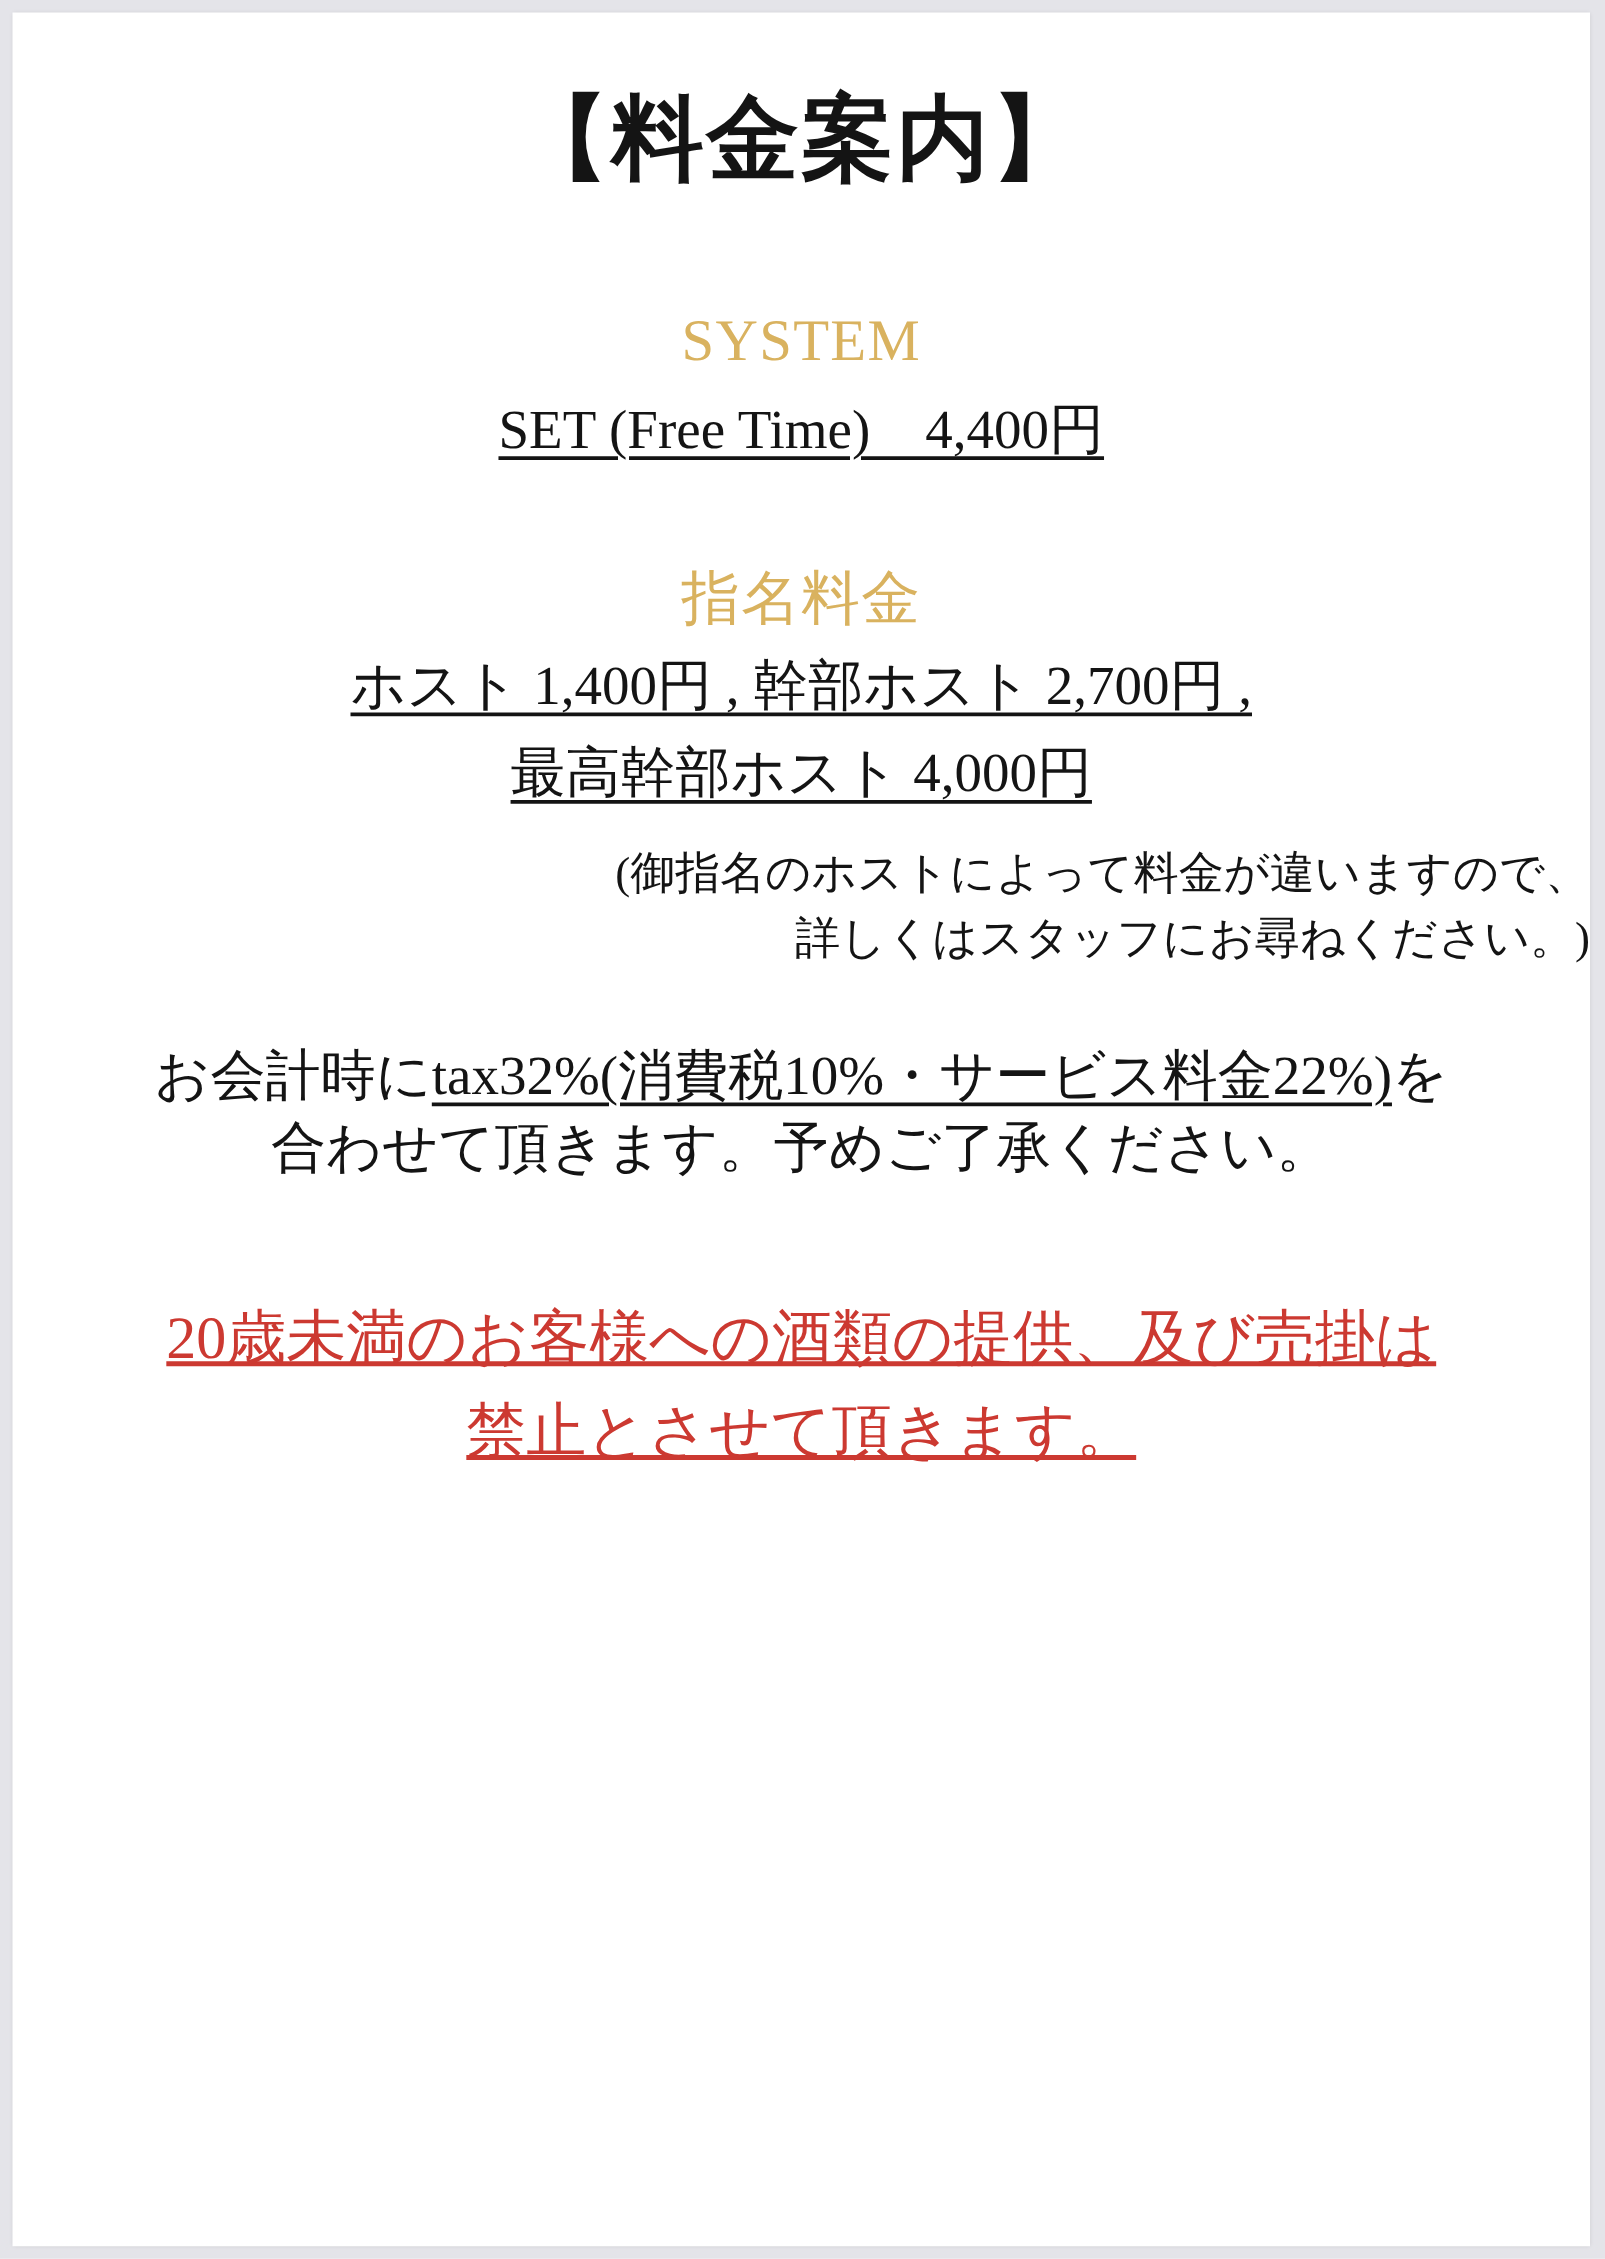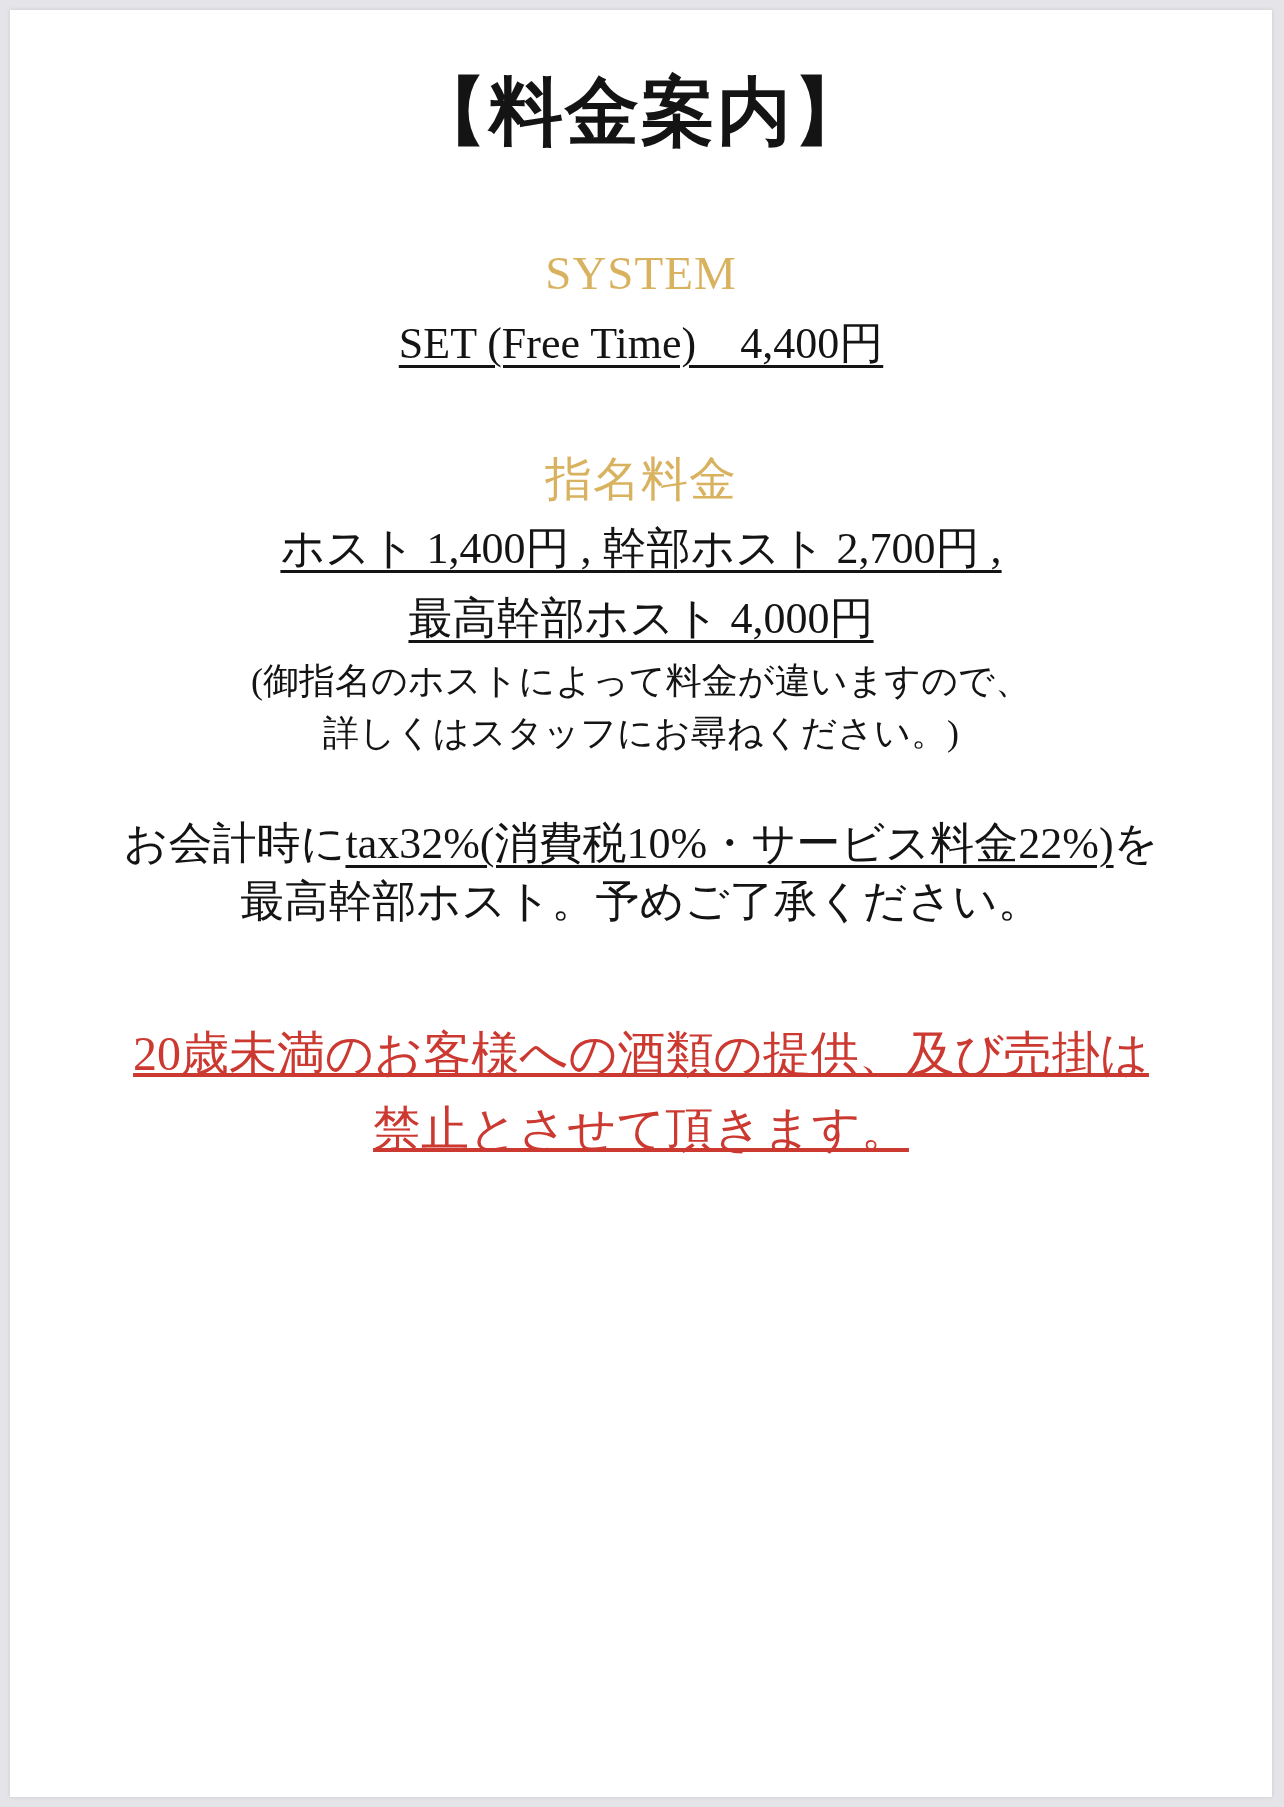--- a/index.html
+++ b/index.html
@@ -56,21 +56,21 @@
     text-decoration:underline;
     text-decoration-thickness:3px;
     text-underline-offset:7px;
     text-decoration-color:var(--ink);
   }
   .red{color:var(--red);text-decoration:underline;}
   .sec-system{margin-top:88px;}
   .sec-system .body-line{margin-top:14px;}
   .sec-nomination{margin-top:78px;}
   .sec-nomination .body-line{margin-top:12px;}
-  .sec-nomination .note-block{margin-top:7px;}
+  .sec-nomination .note-block{margin-top:24px;text-align:right;}
   .sec-nomination .em-line{margin-top:6px;}
   .sec-return{margin-top:84px;}
   .sec-return .body-line{margin-top:12px;}
   .sec-tax{margin-top:56px;}
   .sec-warning{margin-top:86px;}
   .sec-warning .em-line{line-height:1.55;}
 </style>
 </head>
 <body>
 
@@ -89,21 +89,21 @@
     <p class="body-line"><span class="u">最高幹部ホスト 4,000円</span></p>
     <div class="note-block">
       <p class="note-line">(御指名のホストによって料金が違いますので、</p>
       <p class="note-line">詳しくはスタッフにお尋ねください。)</p>
     </div>
   </section>
 
 
   <section class="sec-tax">
     <p class="body-line"><span>お会計時に</span><span class="u">tax32%(消費税10%・サービス料金22%)</span><span>を</span></p>
-    <p class="body-line">最高幹部ホスト。予めご了承ください。</p>
+    <p class="body-line">合わせて頂きます。予めご了承ください。</p>
   </section>
 
   <section class="sec-warning">
     <p class="em-line red">20歳未満のお客様への酒類の提供、及び売掛は</p>
     <p class="em-line red">禁止とさせて頂きます。</p>
   </section>
 
 </div>
 
 </body></html>

